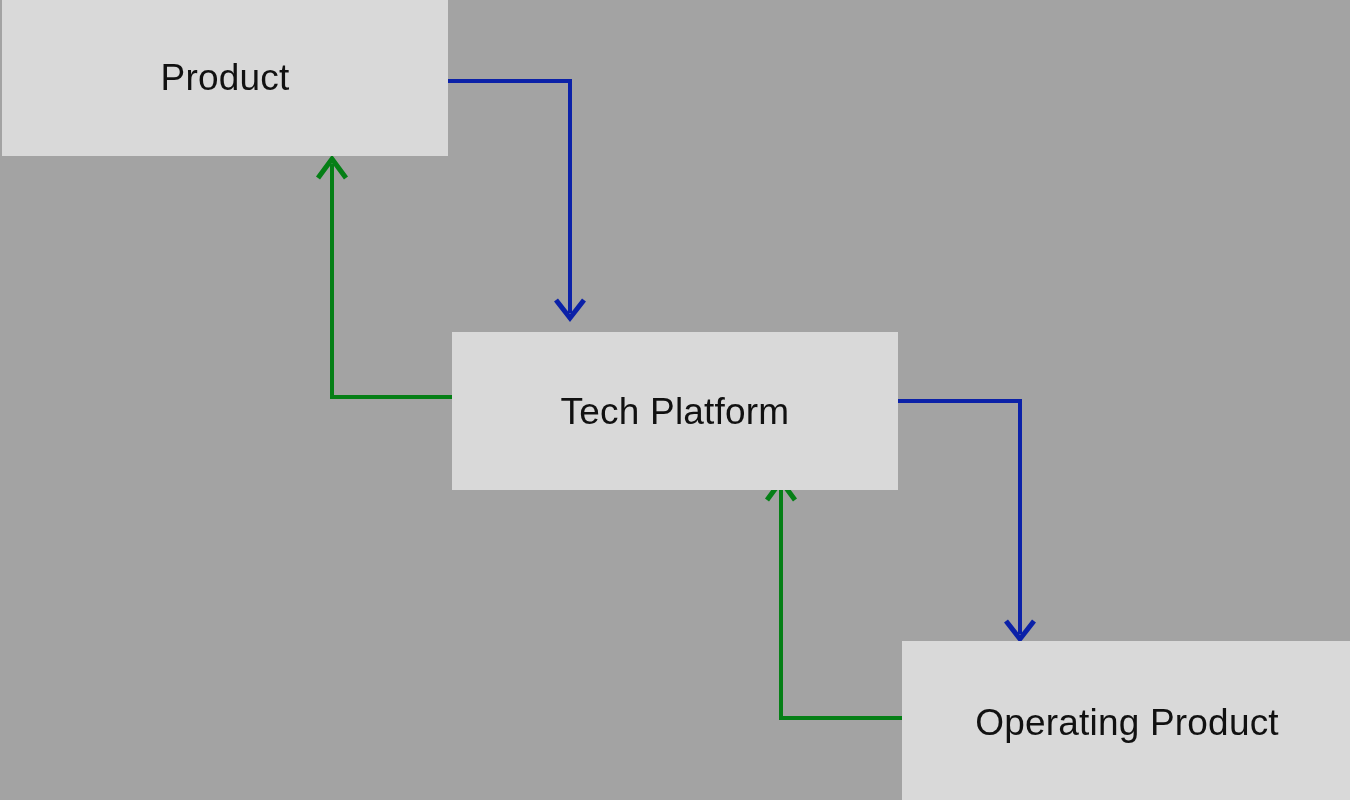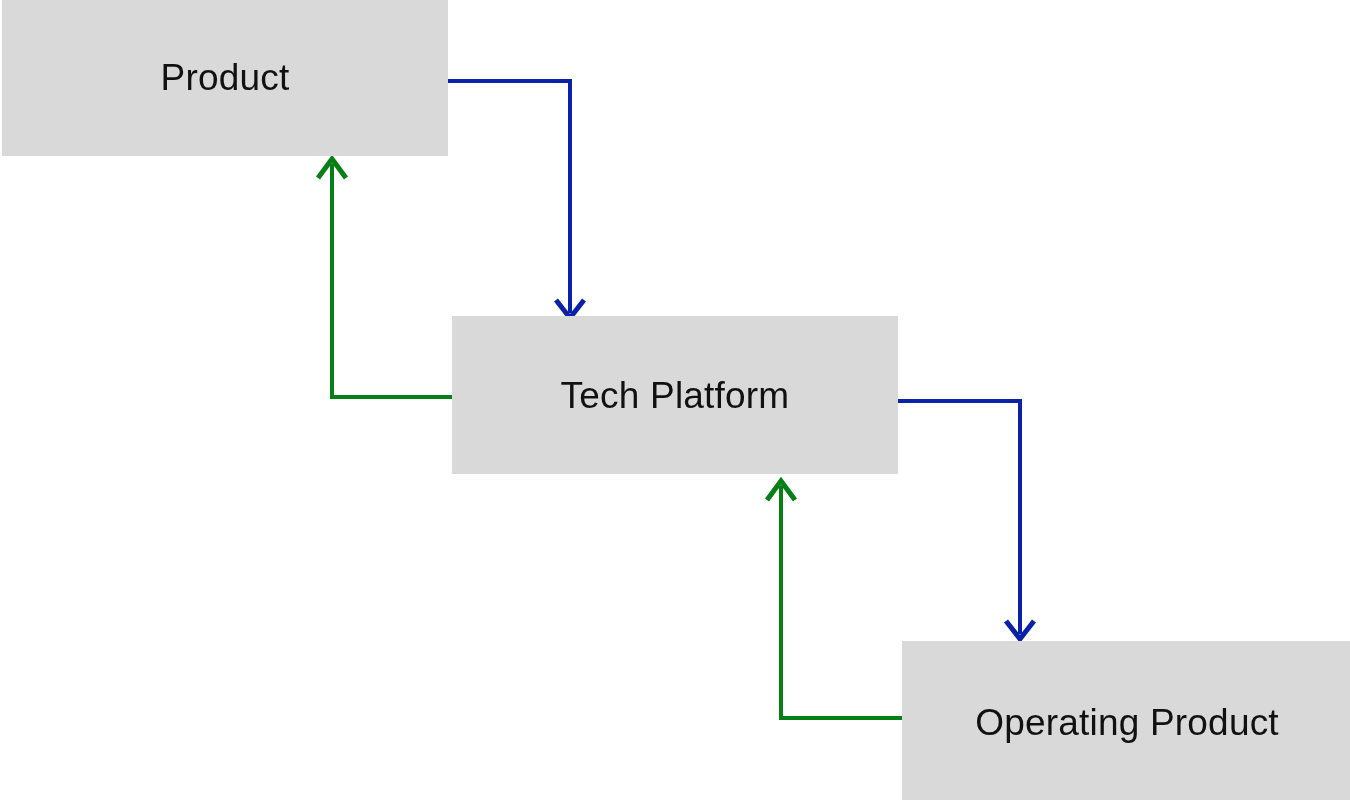--- a/index.html
+++ b/index.html
@@ -8,21 +8,21 @@
     padding: 0;
     background: #000000;
   }
   body {
     font-family: "Liberation Sans", sans-serif;
   }
   #canvas {
     position: relative;
     width: 1350px;
     height: 800px;
-    background: #ffffff;
+    background: #a3a3a3;
     overflow: hidden;
   }
   #diagram-svg {
     position: absolute;
     left: 0;
     top: 0;
     width: 1350px;
     height: 800px;
     display: block;
   }
@@ -44,21 +44,21 @@
     white-space: nowrap;
   }
   #node-product {
     left: 2px;
     top: -2px;
     width: 446px;
     height: 158px;
   }
   #node-tech-platform {
     left: 452px;
-    top: 316px;
+    top: 332px;
     width: 446px;
     height: 158px;
   }
   #node-operating-system {
     left: 902px;
     top: 641px;
     width: 450px;
     height: 162px;
   }
 </style>

